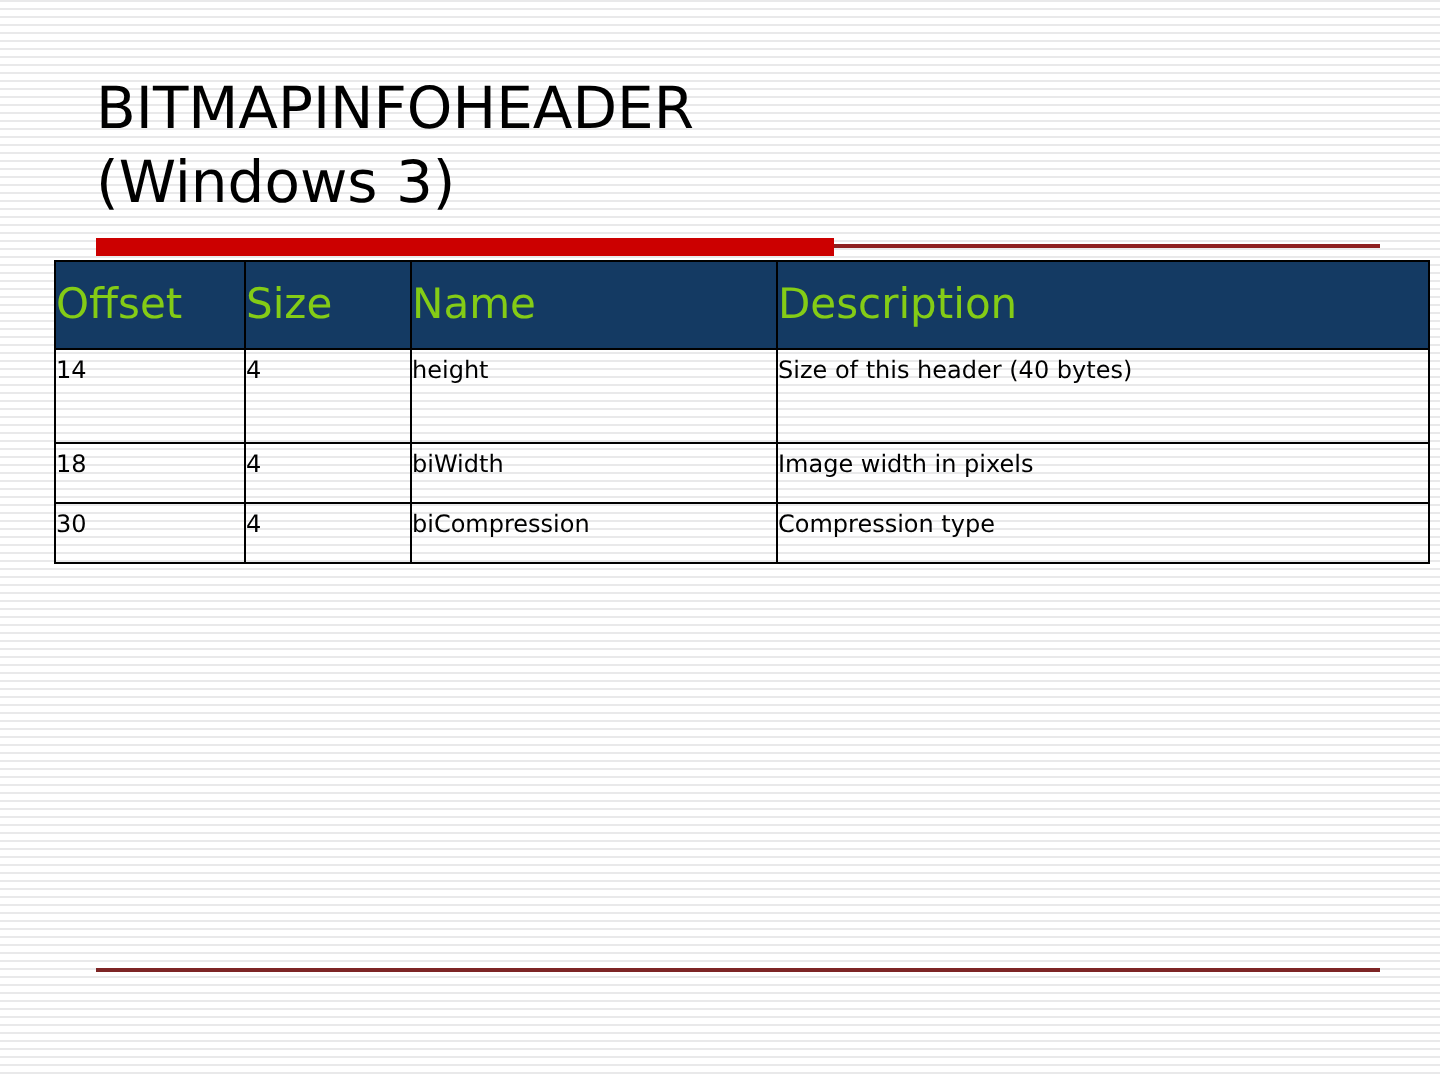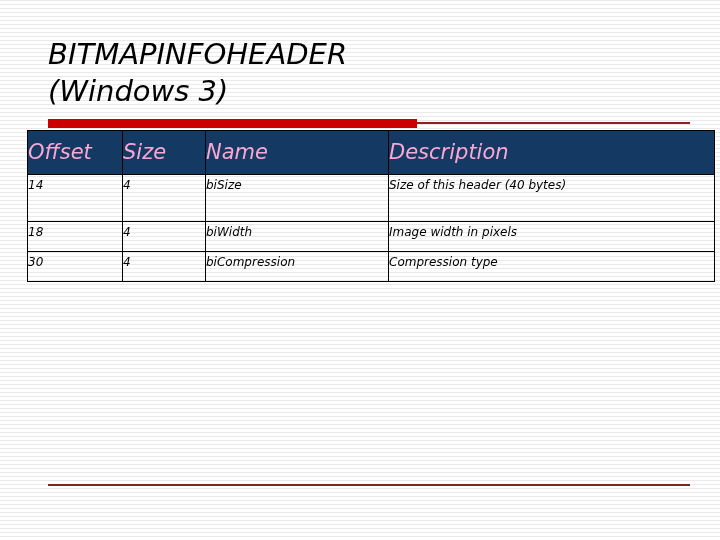--- a/index.html
+++ b/index.html
@@ -23,21 +23,20 @@
     height: 540px;
     background-color: #ffffff;
     background-image: repeating-linear-gradient(
         to bottom,
         #e9e9ea 0px,
         #e9e9ea 1px,
         #ffffff 1px,
         #ffffff 4px
     );
     overflow: hidden;
-    font-style: italic;
   }
 
   
   #title {
     position: absolute;
     left: 48px;
     top: 36px;
     width: 640px;
     font-size: 29px;
     line-height: 37px;
@@ -85,21 +84,21 @@
   #spec-table td, #spec-table th {
     border: 1px solid #000000;
     padding: 0;
     vertical-align: top;
     text-align: left;
   }
 
   
   thead th {
     background-color: #143a63;
-    color: #f9a8d4;
+    color: #84cc16;
     font-size: 21px;
     font-weight: 400;
     height: 43px;
     line-height: 43px;
     padding: 0 6px;
     border-color: #000000;
     overflow: hidden;
   }
   th.c-offset, th.c-size { text-align: center; }
   th.c-name, th.c-desc  { text-align: center; }
@@ -154,21 +153,21 @@
         <th class="c-offset">Offset</th>
         <th class="c-size">Size</th>
         <th class="c-name">Name</th>
         <th class="c-desc">Description</th>
       </tr>
     </thead>
     <tbody>
       <tr class="r-tall">
         <td class="c-offset">14</td>
         <td class="c-size">4</td>
-        <td class="c-name">biSize</td>
+        <td class="c-name">height</td>
         <td class="c-desc">Size of this header (40 bytes)</td>
       </tr>
       <tr class="r-short">
         <td class="c-offset">18</td>
         <td class="c-size">4</td>
         <td class="c-name">biWidth</td>
         <td class="c-desc">Image width in pixels</td>
       </tr>
       <tr class="r-short">
         <td class="c-offset">30</td>

